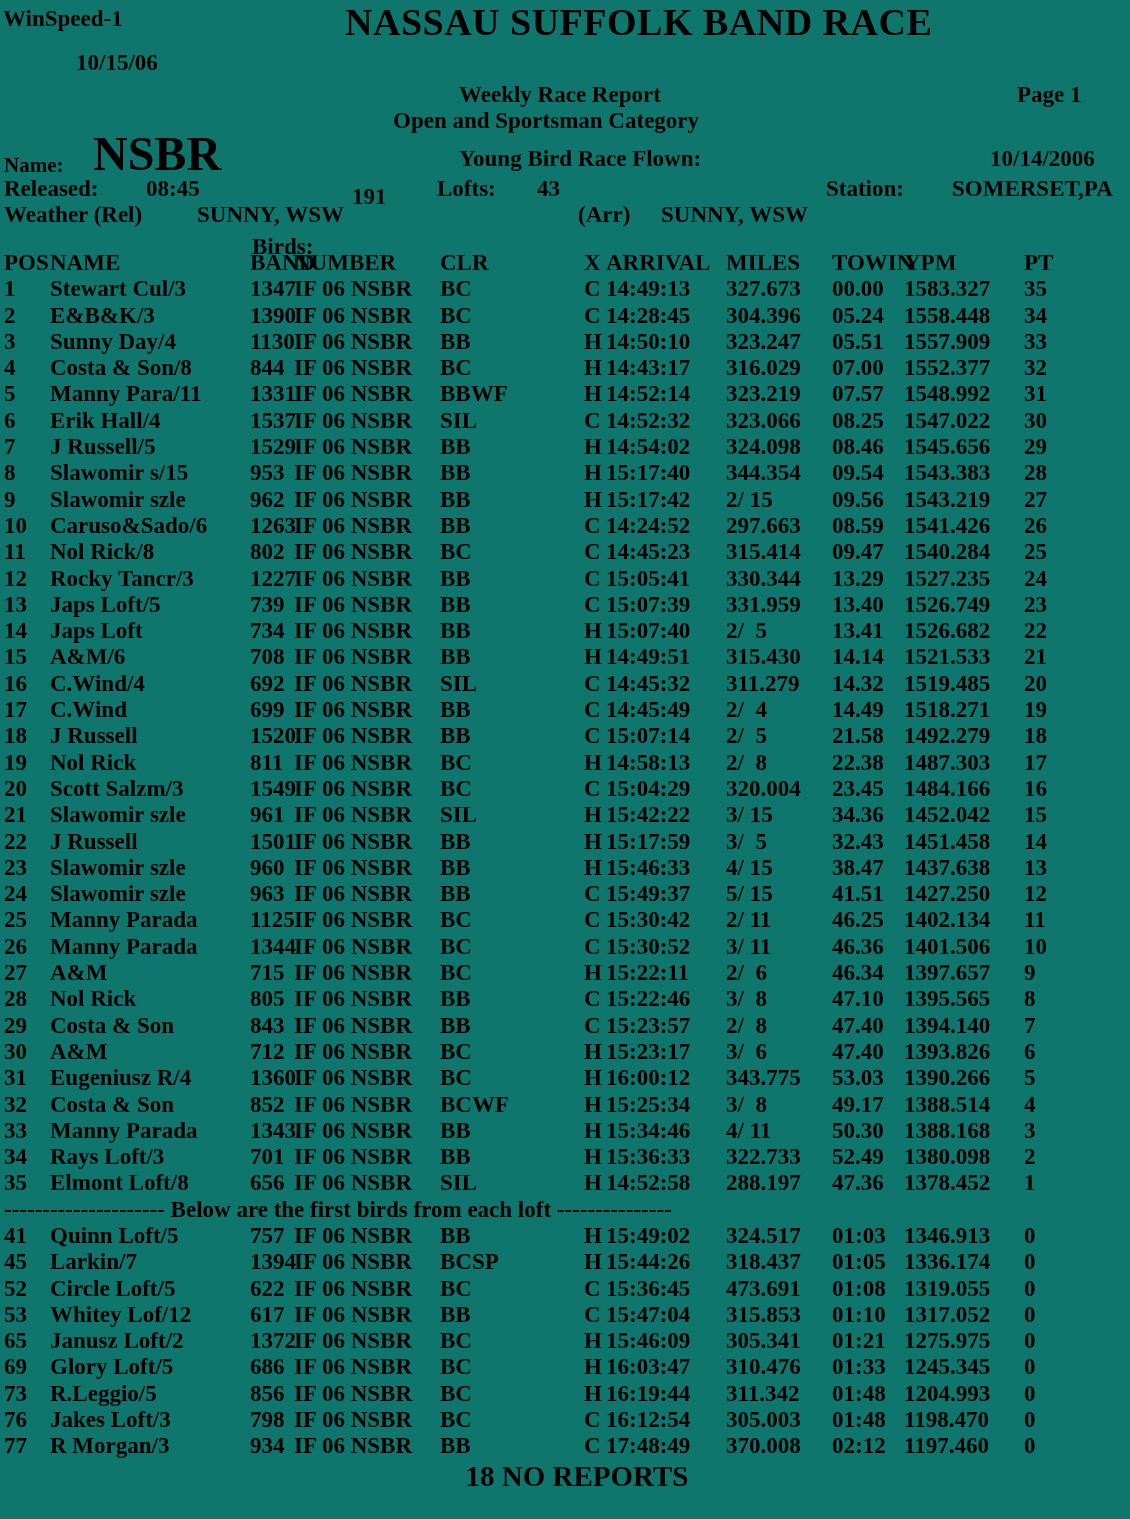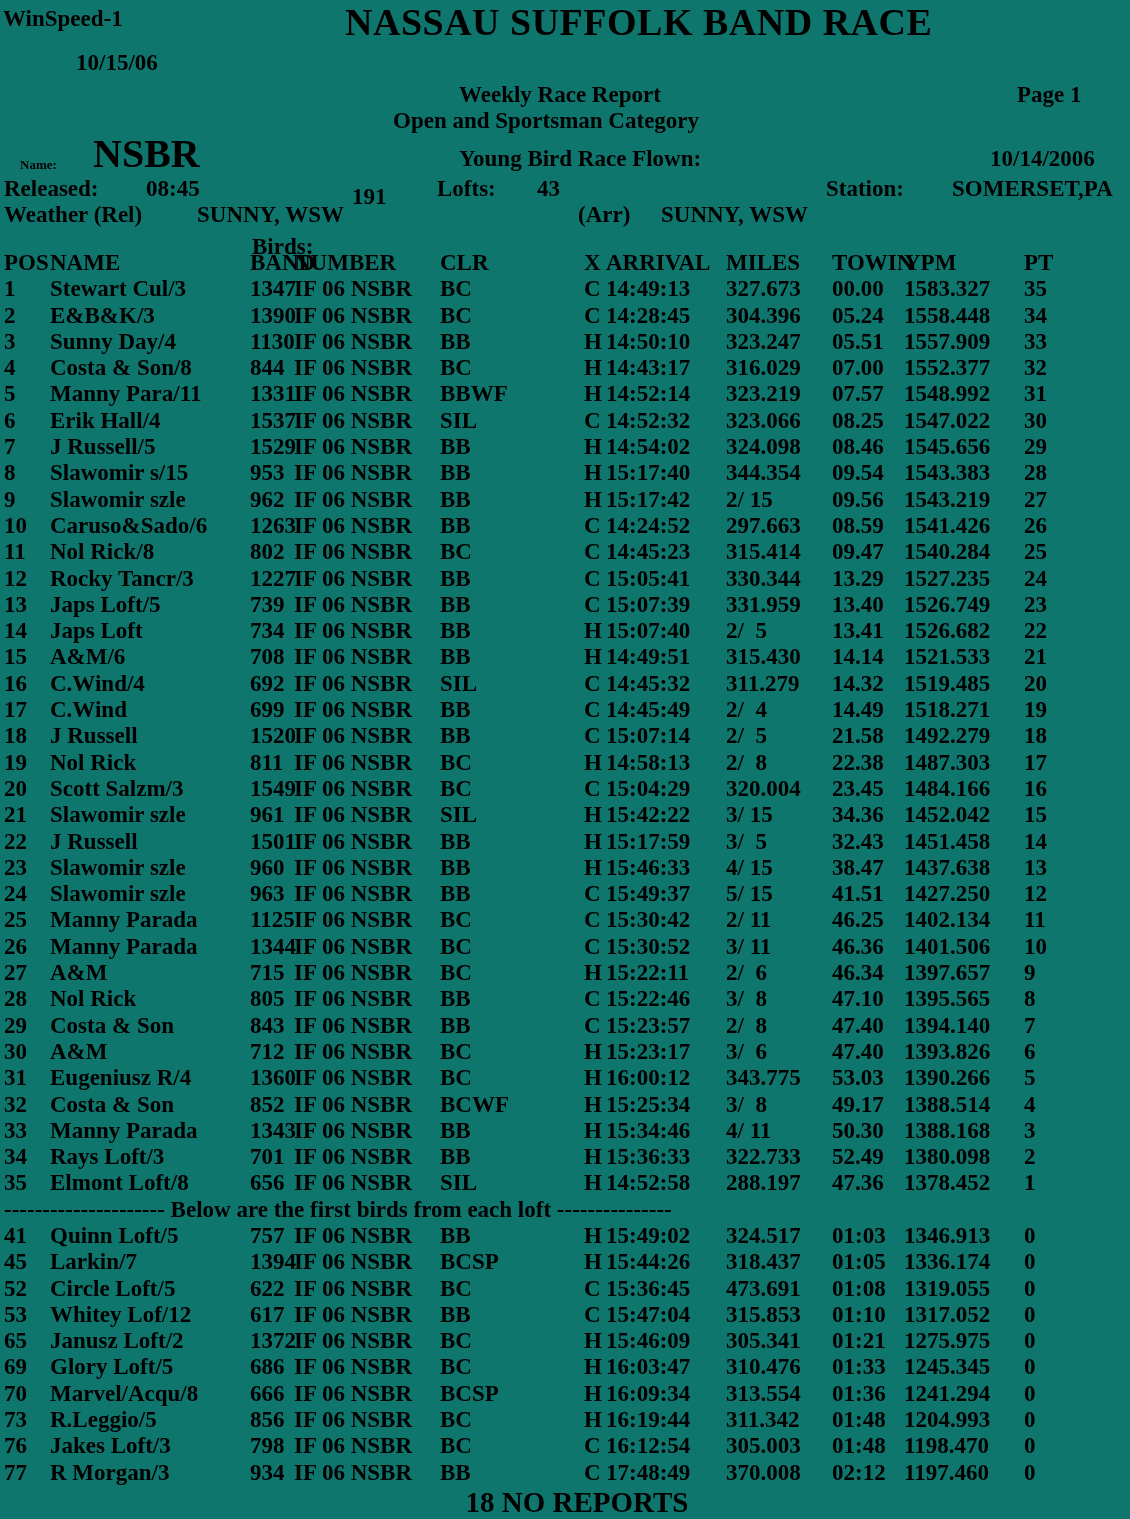--- a/index.html
+++ b/index.html
@@ -11,22 +11,22 @@
     font-weight:700;
     overflow:hidden;
   }
   .abs { position:absolute; white-space:pre; font-size:23px; line-height:26px; }
   .t-app      { left:3px;   top:6px; }
   .t-title    { left:345px; top:0px;  font-size:38px; line-height:44px; letter-spacing:0.5px; }
   .t-date1    { left:76px;  top:50px; }
   .t-weekly   { left:459px; top:82px;text-align:right; }
   .t-page     { left:1017px;top:82px; }
   .t-category { left:393px; top:108px; }
-  .t-namelbl  { left:20px;   top:152px; font-size:13px; }
-  .t-nameval  { left:93px;  top:135px; font-size:40px; line-height:38px; }
+  .t-namelbl  { left:4px;   top:152px; font-size:21px; }
+  .t-nameval  { left:93px;  top:135px; font-size:48px; line-height:38px; }
   .t-young    { left:459px; top:146px; }
   .t-date2    { left:990px; top:146px; }
   .t-released-lbl { left:4px;   top:176px; }
   .t-released-val { left:146px; top:176px; }
   .t-birds-lbl    { left:252px; top:192px;margin-top:42px; }
   .t-birds-val    { left:352px; top:176px;margin-top:8px; }
   .t-lofts-lbl    { left:437px; top:176px; }
   .t-lofts-val    { left:537px; top:176px; }
   .t-station-lbl  { left:826px; top:176px; }
   .t-station-val  { left:952px; top:176px; }
@@ -657,33 +657,20 @@
     <td class="c-number">IF 06 NSBR</td>
     <td class="c-clr">BC</td>
     <td class="c-x">H</td>
     <td class="c-arrival">16:03:47</td>
     <td class="c-miles">310.476</td>
     <td class="c-towin">01:33</td>
     <td class="c-ypm">1245.345</td>
     <td class="c-pt">0</td>
   </tr>
           <tr>
-    <td class="c-pos">70</td>
-    <td class="c-name">Marvel/Acqu/8</td>
-    <td class="c-band">666</td>
-    <td class="c-number">IF 06 NSBR</td>
-    <td class="c-clr">BCSP</td>
-    <td class="c-x">H</td>
-    <td class="c-arrival">16:09:34</td>
-    <td class="c-miles">313.554</td>
-    <td class="c-towin">01:36</td>
-    <td class="c-ypm">1241.294</td>
-    <td class="c-pt">0</td>
-  </tr>
-          <tr>
     <td class="c-pos">73</td>
     <td class="c-name">R.Leggio/5</td>
     <td class="c-band">856</td>
     <td class="c-number">IF 06 NSBR</td>
     <td class="c-clr">BC</td>
     <td class="c-x">H</td>
     <td class="c-arrival">16:19:44</td>
     <td class="c-miles">311.342</td>
     <td class="c-towin">01:48</td>
     <td class="c-ypm">1204.993</td>

